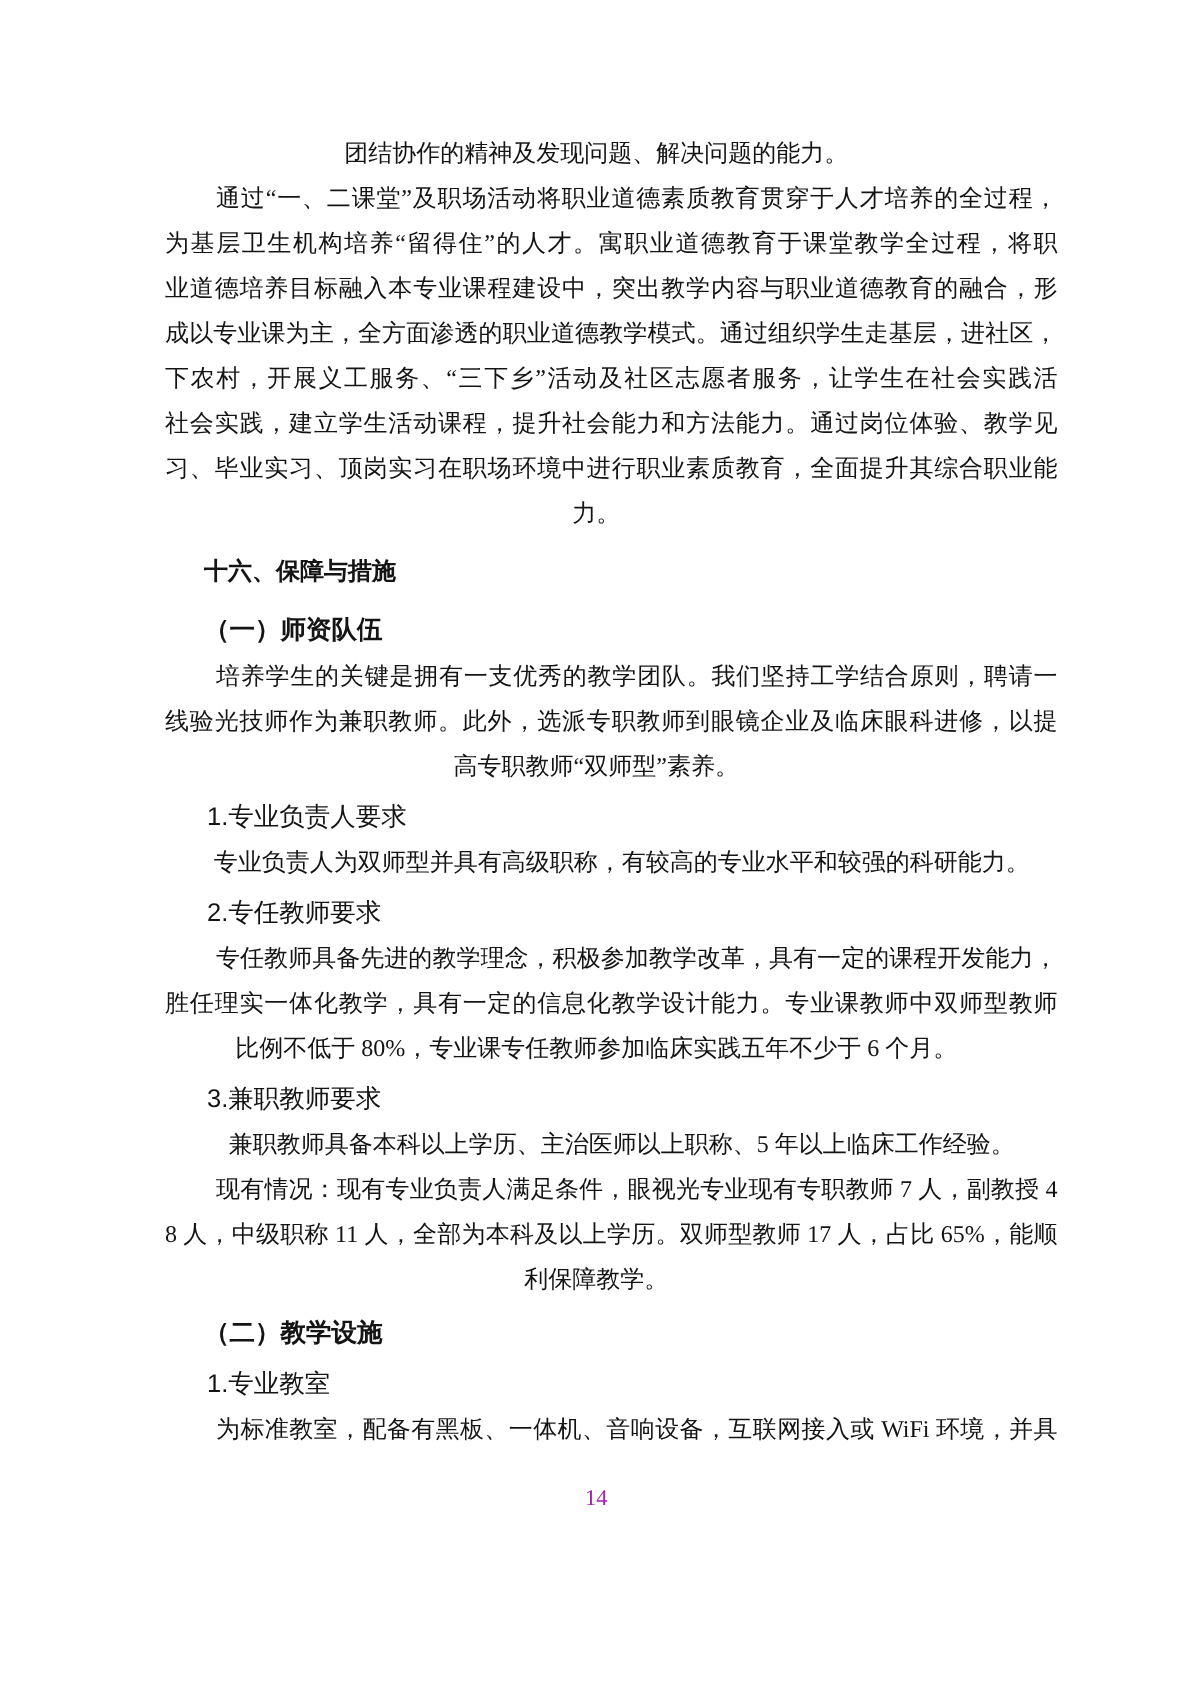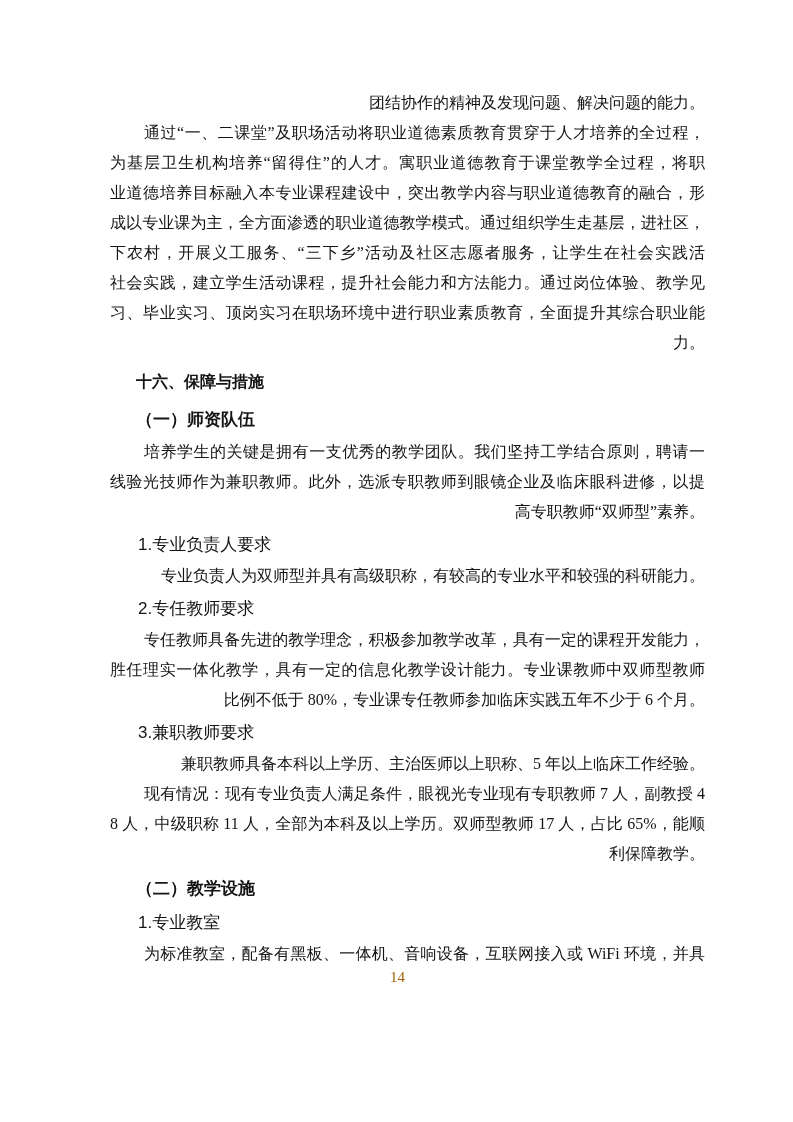--- a/index.html
+++ b/index.html
@@ -17,21 +17,21 @@
     box-sizing: border-box;
     padding: 88px 88px 0 90px;
     overflow: hidden;
   }
   .doc-body { width: 615px; }
 
   .body {
     font-family: "Liberation Serif", "DejaVu Serif", serif;
     font-size: 16px;
     line-height: 30px;
-    text-align: right;
+    text-align: center;
     white-space: normal;
   }
   .body.j {
     text-align: justify;
     text-align-last: justify;
     text-justify: inter-character;
     margin-left: 20px;
   }
   .body.ind { text-indent: 34px; }
 
@@ -54,24 +54,25 @@
   .h3 {
     font-family: "Liberation Sans", "DejaVu Sans", sans-serif;
     font-weight: normal;
     font-size: 17px;
     line-height: 31px;
     padding-left: 48px;
     margin: 2px 0 1px 0;
   }
 
   .footer {
+    margin-top: 22px;
     text-align: center;
     font-family: "Liberation Serif", "DejaVu Serif", serif;
     font-size: 15px;
-    color: #a16207;
+    color: #a21caf;
   }
 </style>
 </head>
 <body>
 
 <div class="page">
   <div class="doc-body">
       <div class="body">团结协作的精神及发现问题、解决问题的能力。</div>
       <div class="body j ind">通过“一、二课堂”及职场活动将职业道德素质教育贯穿于人才培养的全过程，</div>
       <div class="body j">为基层卫生机构培养“留得住”的人才。寓职业道德教育于课堂教学全过程，将职</div>

